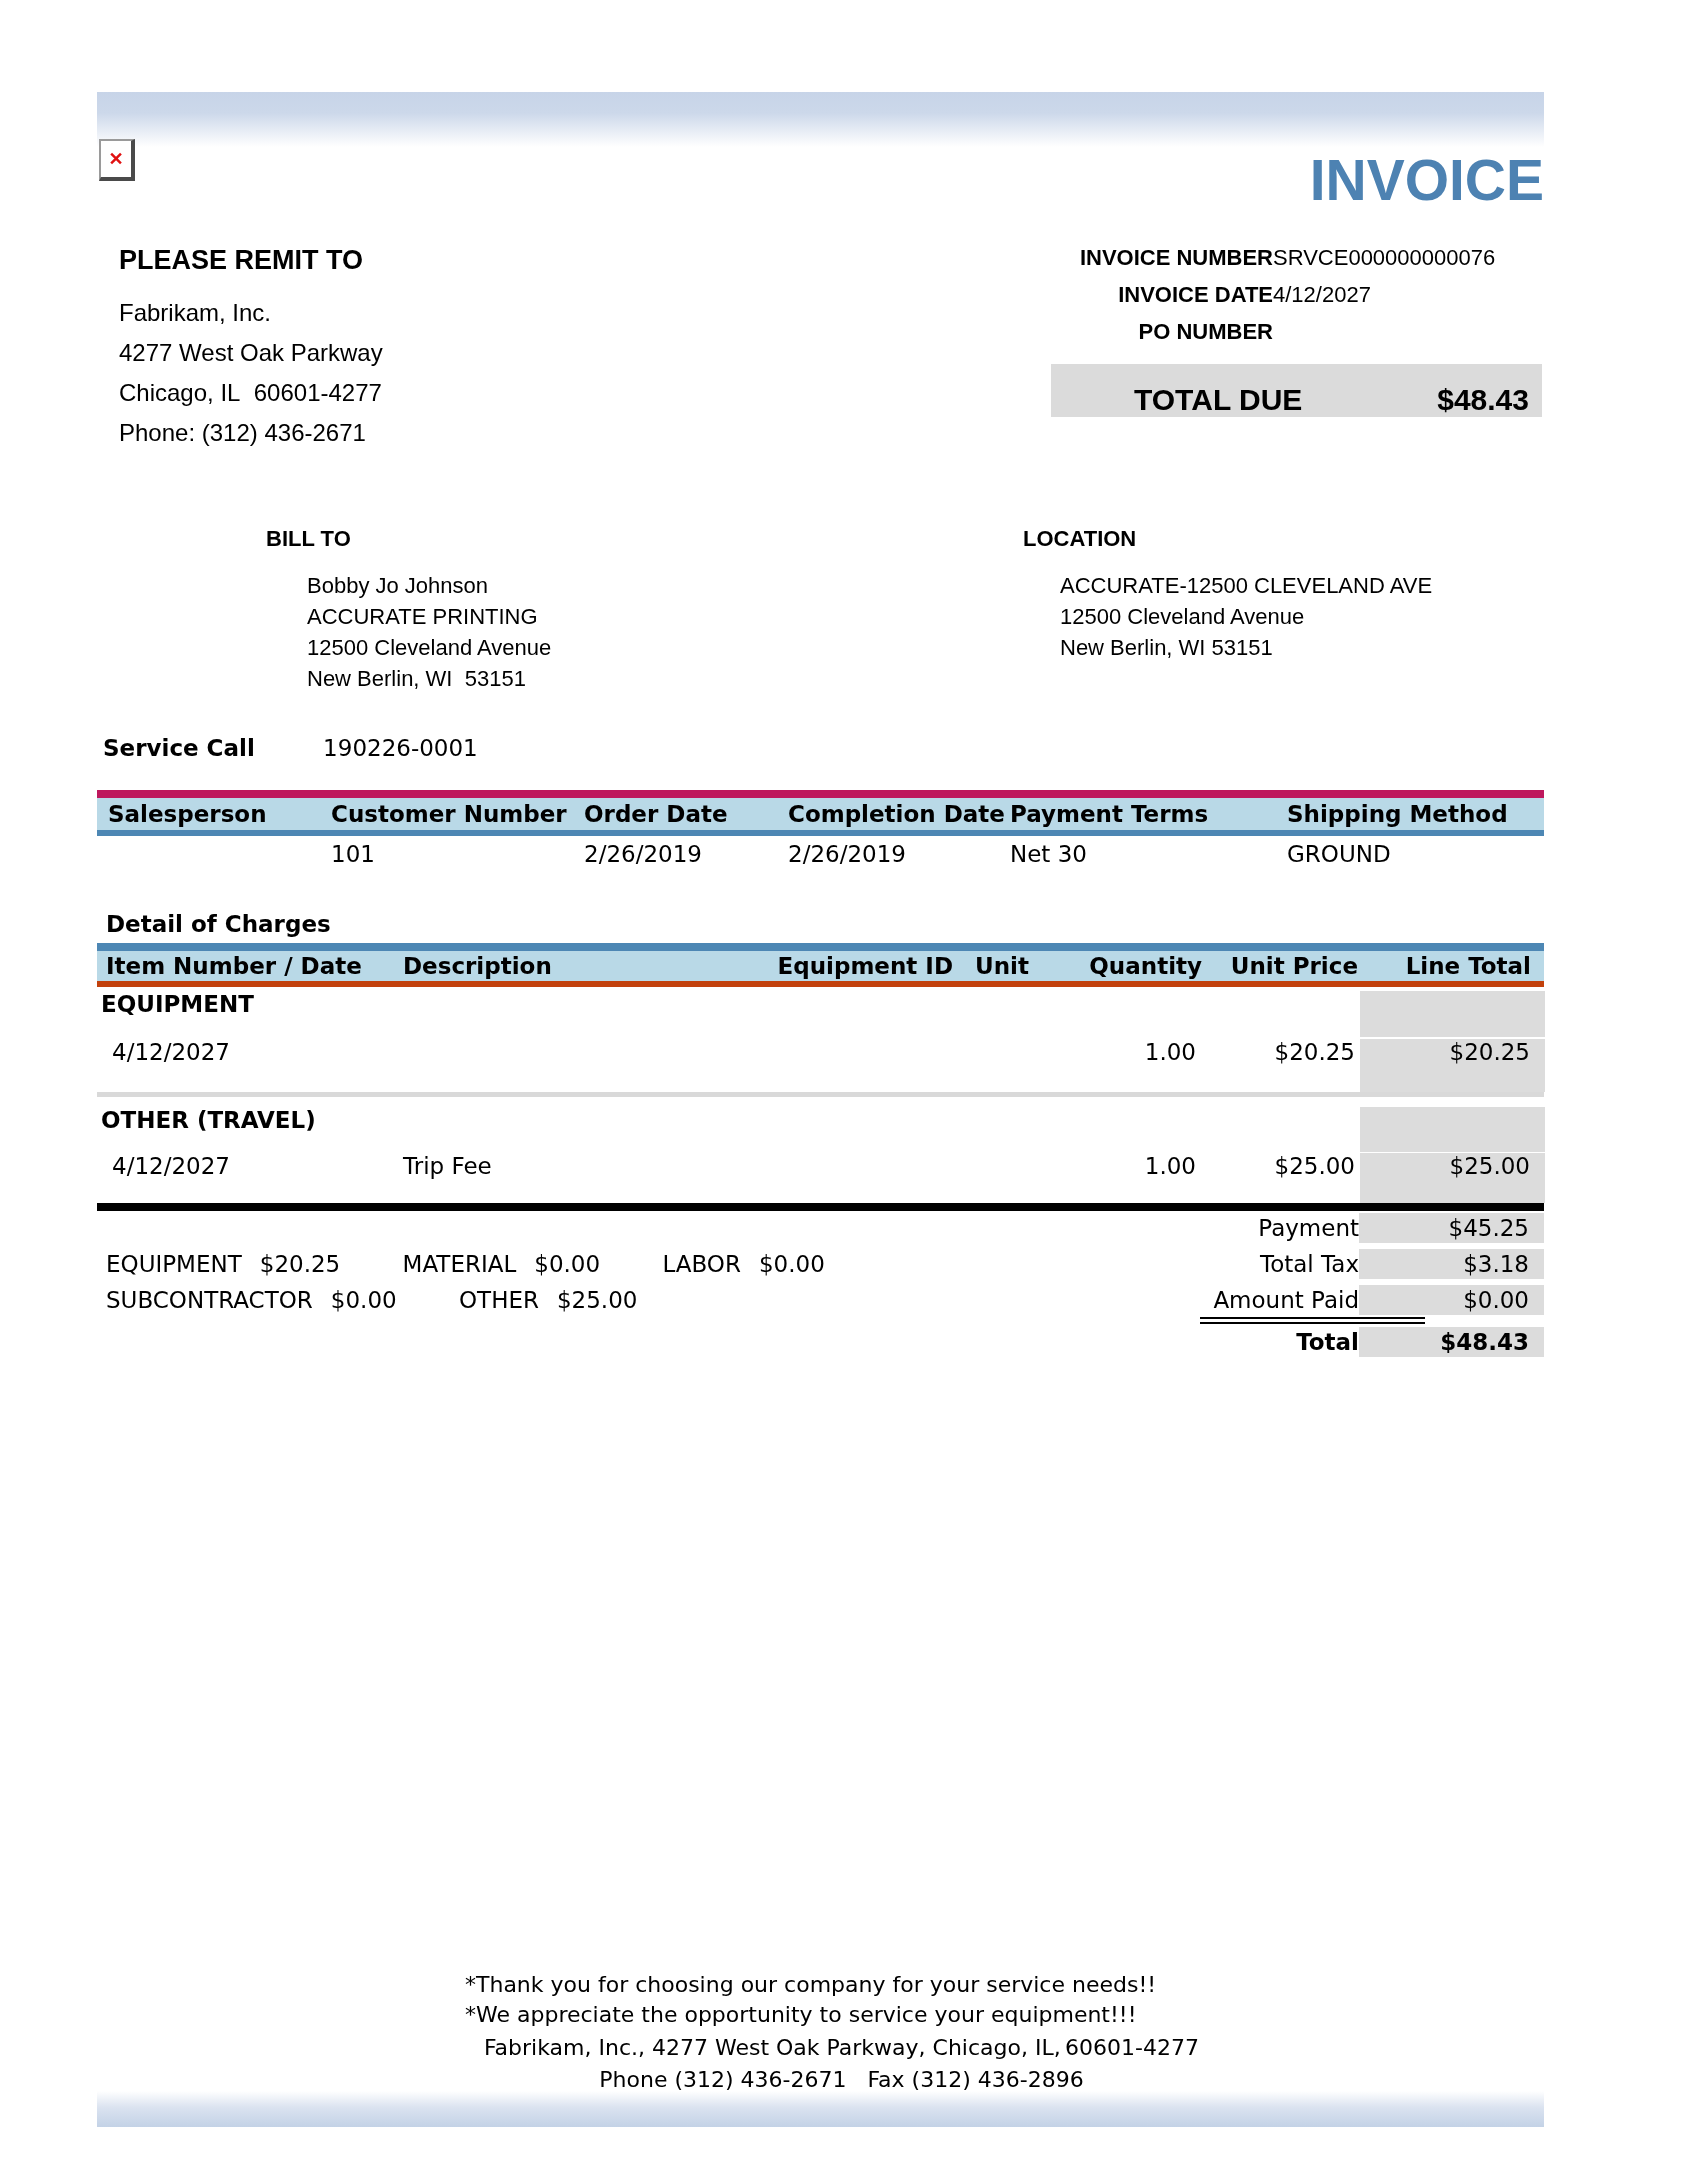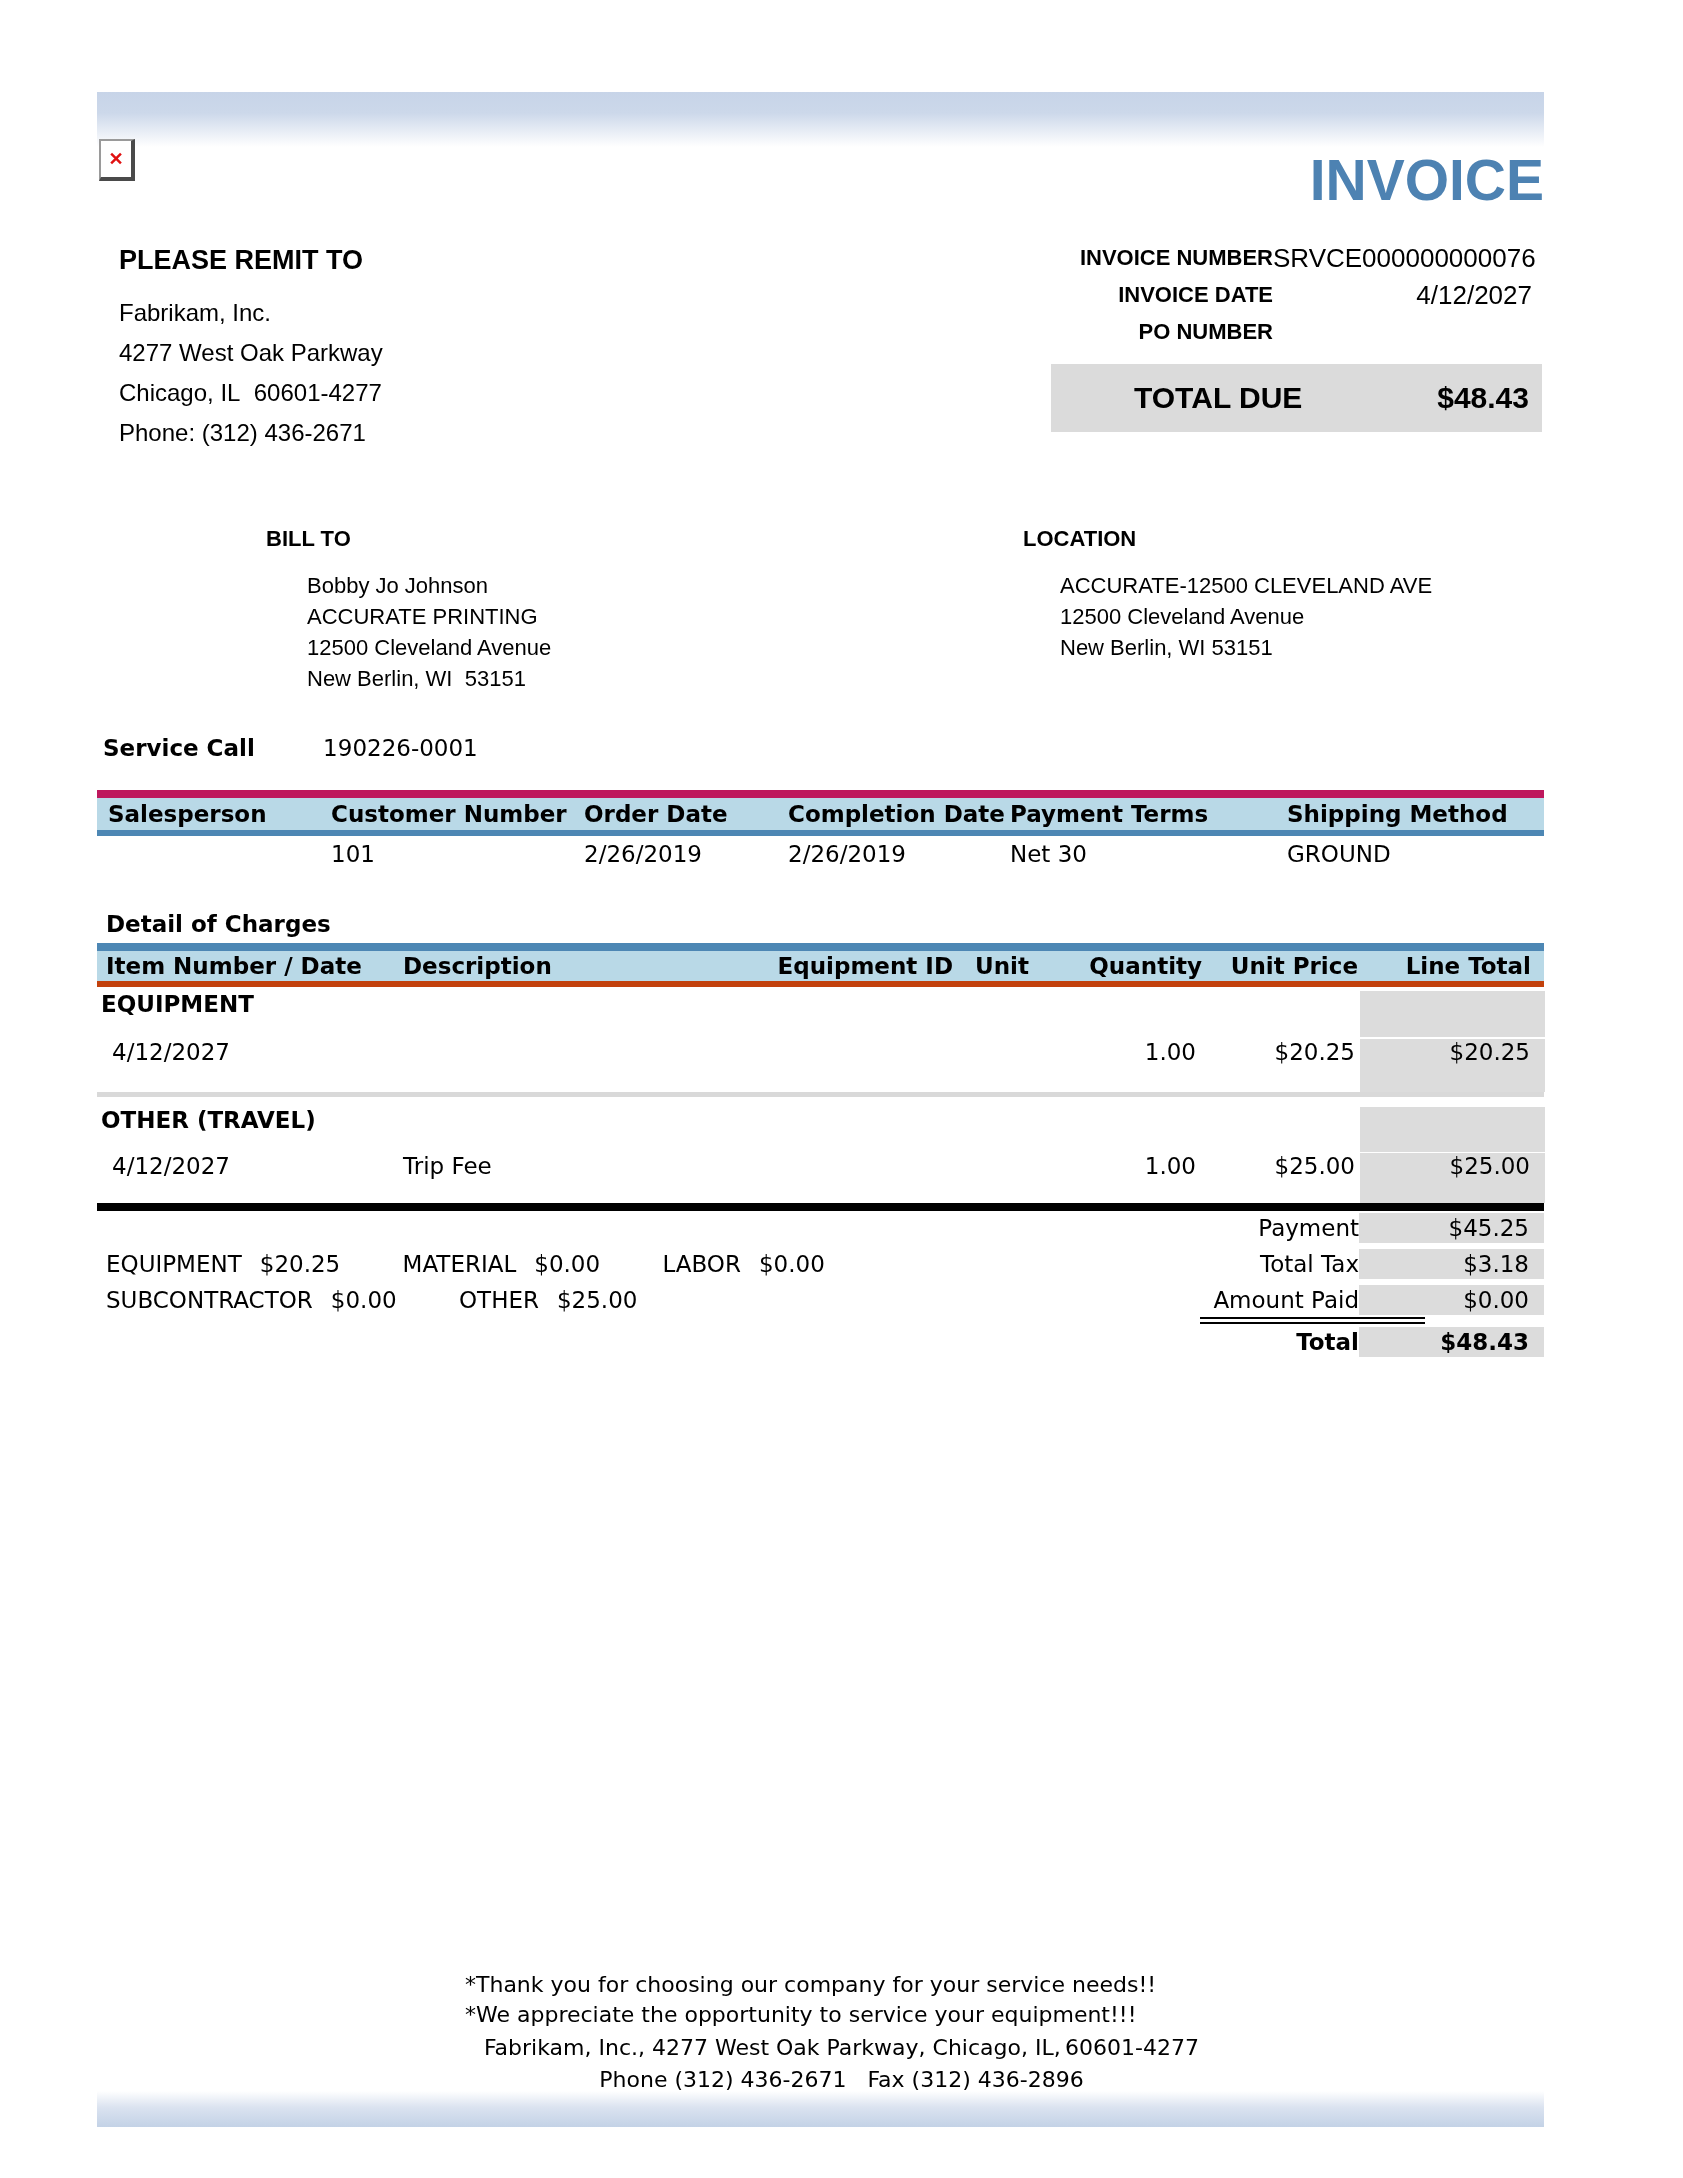--- a/index.html
+++ b/index.html
@@ -24,23 +24,23 @@
 
   
   .remit{position:absolute;left:119px;top:245px;}
   .remit h2{margin:0 0 24px 0;font-size:27px;}
   .remit div{font-size:24px;line-height:25px;margin-top:15px;}
 
   
   .meta{position:absolute;left:1049px;top:246px;width:483px;}
   .meta .mrow{display:flex;margin-bottom:13px;line-height:24px;}
   .meta .mlabel{width:224px;text-align:right;font-weight:bold;font-size:22px;}
-  .meta .mvalue{width:259px;text-align:right;font-size:26px;}
-  .total-due{position:absolute;left:1051px;top:364px;width:491px;height:68px;background:#dbdbdb;
-             display:flex;align-items:center;}
+  .meta .mvalue{width:259px;text-align:left;font-size:22px;}
+  .total-due{position:absolute;left:1051px;top:364px;width:491px;height:53px;background:#dbdbdb;
+             display:flex;align-items:flex-end;}
   .total-due .tdl{font-size:30px;font-weight:bold;padding-left:83px;flex:1;}
   .total-due .tdv{font-size:30px;font-weight:bold;padding-right:13px;}
 
   
   .billto{position:absolute;left:266px;top:526px;}
   .billto h3,.loc h3{margin:0 0 18px 0;font-size:22px;}
   .billto .addr{margin-left:41px;font-size:22px;line-height:31px;}
   .loc{position:absolute;left:1023px;top:526px;}
   .loc .addr{margin-left:37px;font-size:22px;line-height:31px;}
 

